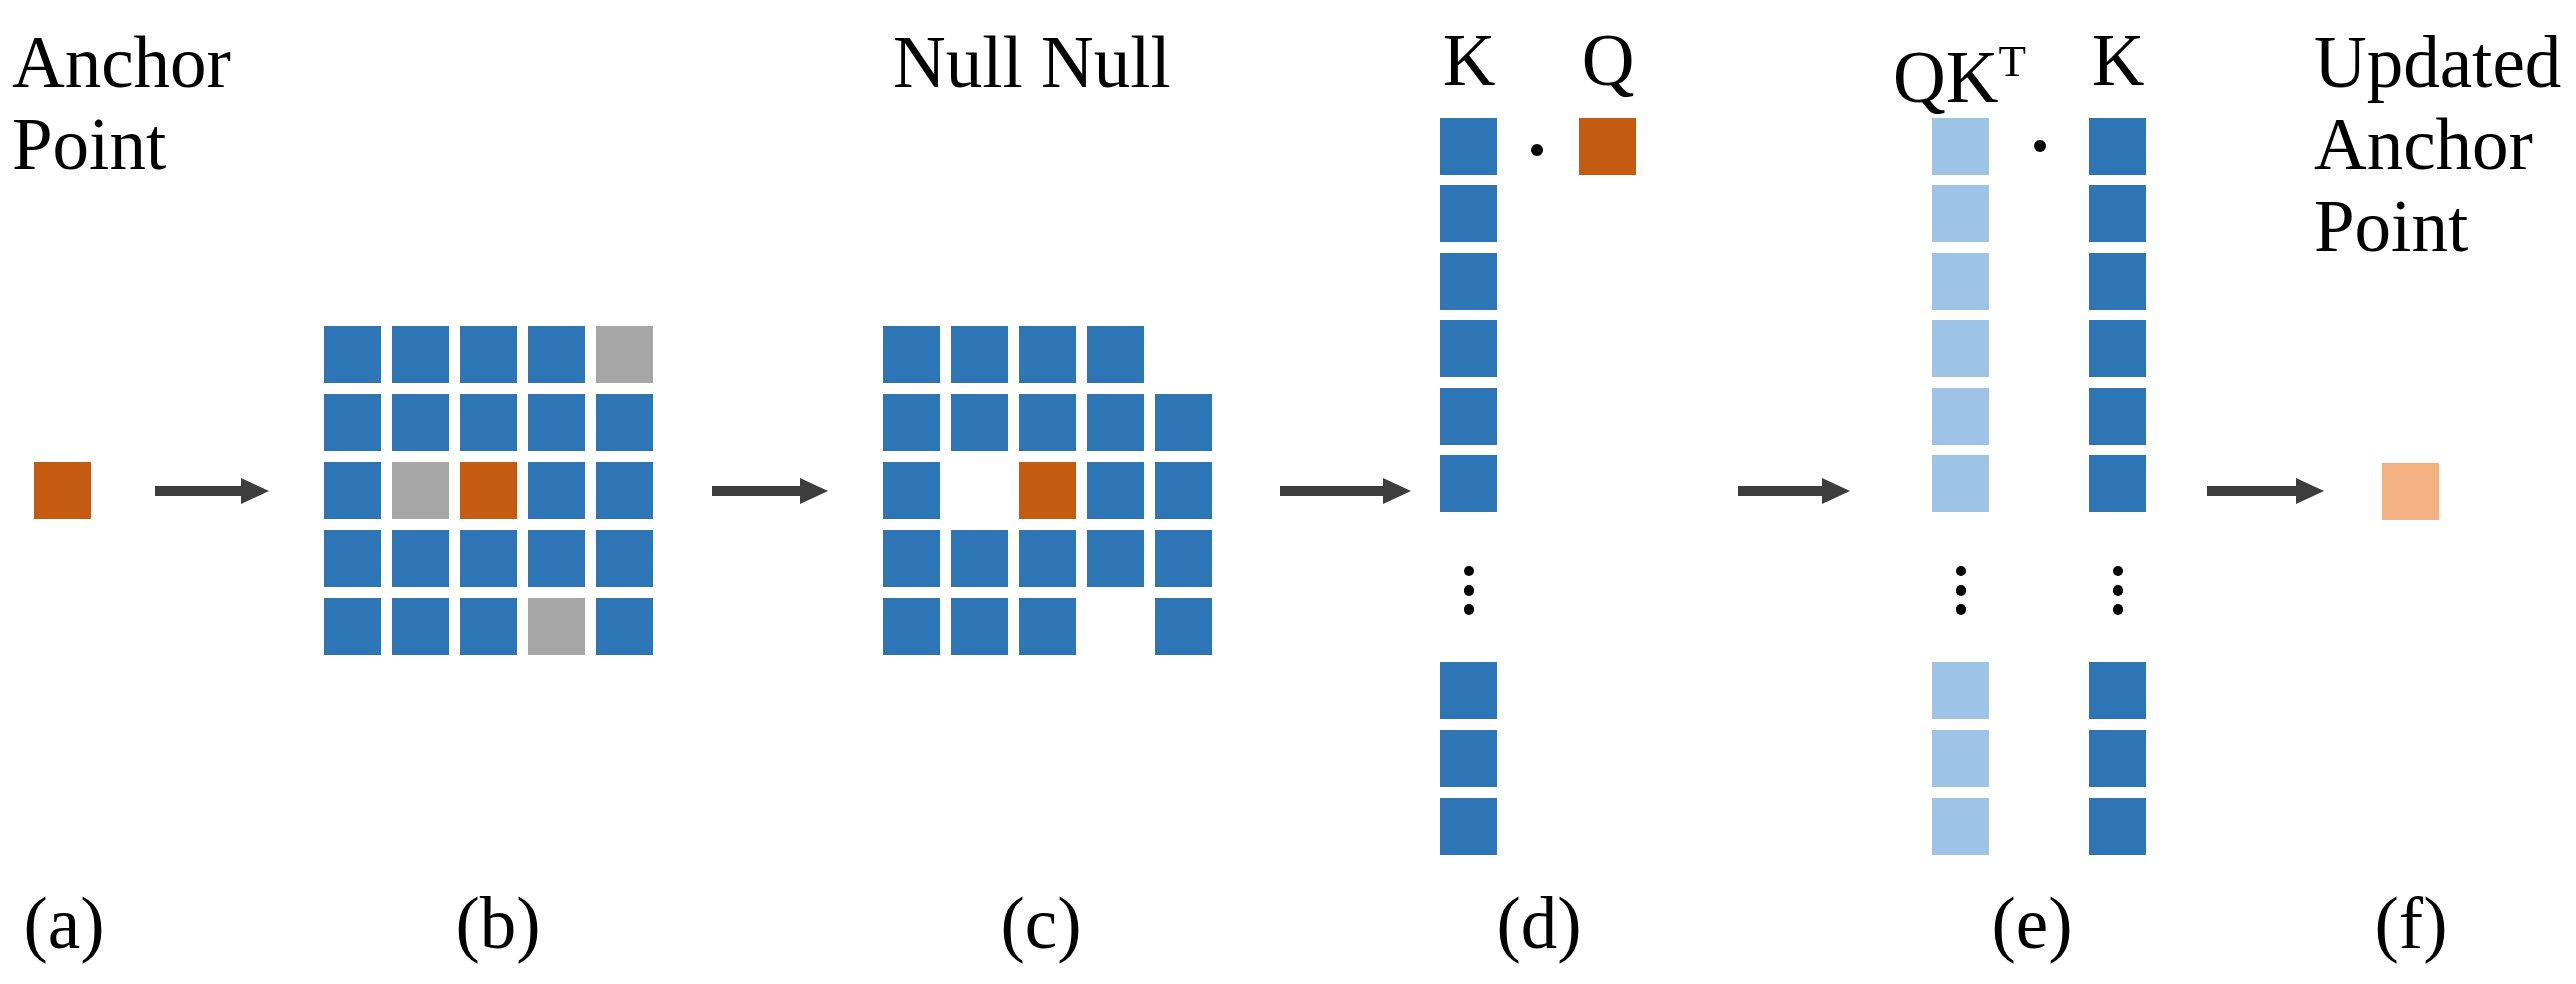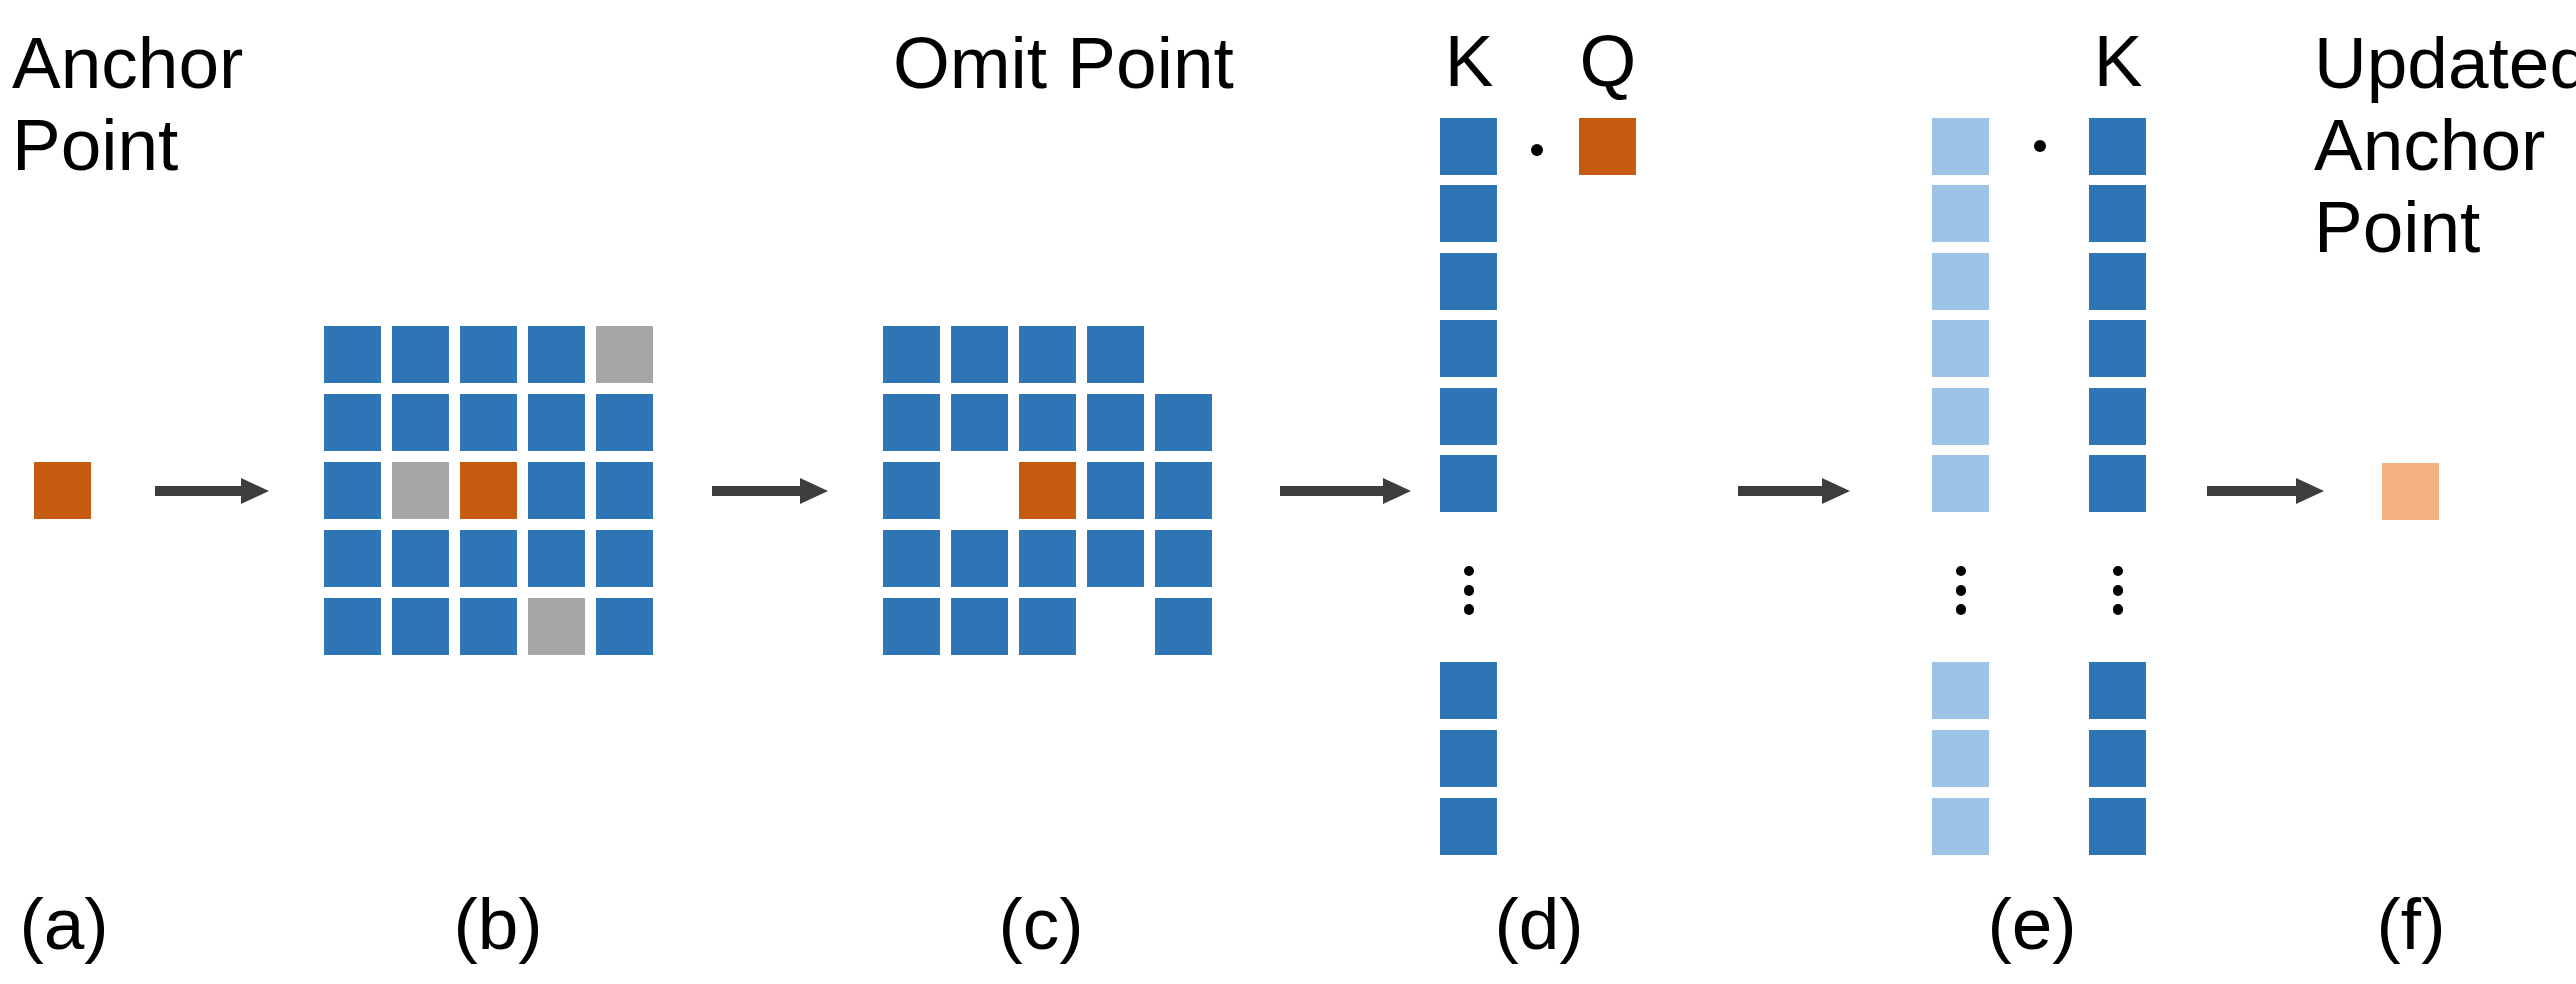--- a/index.html
+++ b/index.html
@@ -1,19 +1,19 @@
 <!DOCTYPE html>
 <html style="--background: #FFFFFF; --text: #000000; --arrow: #3D3D3D; --blue: #2E75B6; --light_blue: #9DC3E6; --orange: #C55A11; --light_orange: #F4B183; --gray: #A6A6A6;font-size:12.8px"><head>
 <meta charset="utf-8">
 <style>
   html,body{margin:0;padding:0;background:#fff;}
   #canvas{
     position:relative;width:2576px;height:985px;overflow:hidden;
     background:var(--background,#fff);
-    font-family:Liberation Sans, sans-serif;
+    font-family:Liberation Serif, serif;
     color:var(--text,#000);
   }
   .title{position:absolute;top:22px;font-size:73px;line-height:82px;white-space:pre;}
   .mat-label{position:absolute;top:20px;font-size:73px;line-height:82px;text-align:center;white-space:pre;}
   .mat-label sup{font-size:45px;vertical-align:25.5px;letter-spacing:0;}
   .caption{position:absolute;top:883px;width:128px;font-size:73px;line-height:82px;text-align:center;}
   .grid5{position:absolute;display:grid;grid-template-columns:repeat(5,57px);grid-auto-rows:57px;gap:11px;}
   .col6{position:absolute;display:grid;grid-template-columns:57px;grid-auto-rows:57px;row-gap:10.4px;}
   .col3{position:absolute;display:grid;grid-template-columns:57px;grid-auto-rows:57px;row-gap:11px;}
   .cell{width:57px;height:57px;}
@@ -25,27 +25,28 @@
     border-top:13.6px solid transparent;border-bottom:13.6px solid transparent;
     border-left:28px solid var(--arrow,#3d3d3d);}
 </style>
 </head>
 <body>
 
 <div id="canvas">
 
   <div class="title" style="left:12px">Anchor
 Point</div>
-  <div class="title" style="left:893px">Omit Point</div>
+  <div class="title" style="left:893px">Null Null</div>
   <div class="title" style="left:2314px">Updated
 Anchor
 Point</div>
 
   <div class="mat-label" style="left:1405px;width:128px">K</div>
   <div class="mat-label" style="left:1544px;width:128px">Q</div>
+  <div class="mat-label" style="left:1864px;width:191px"><span>QK</span><sup>T</sup></div>
   <div class="mat-label" style="left:2054px;width:128px">K</div>
 
   <div class="col3" style="left:34px;top:462px">
       <div class="cell" style="background: rgb(197, 90, 17);"></div>
     </div>
 
   <div class="arrow-shaft" style="left:155px;width:86px"></div>
   <div class="arrow-head" style="left:241px"></div>
 
   <div class="grid5" style="left:324px;top:326px">

